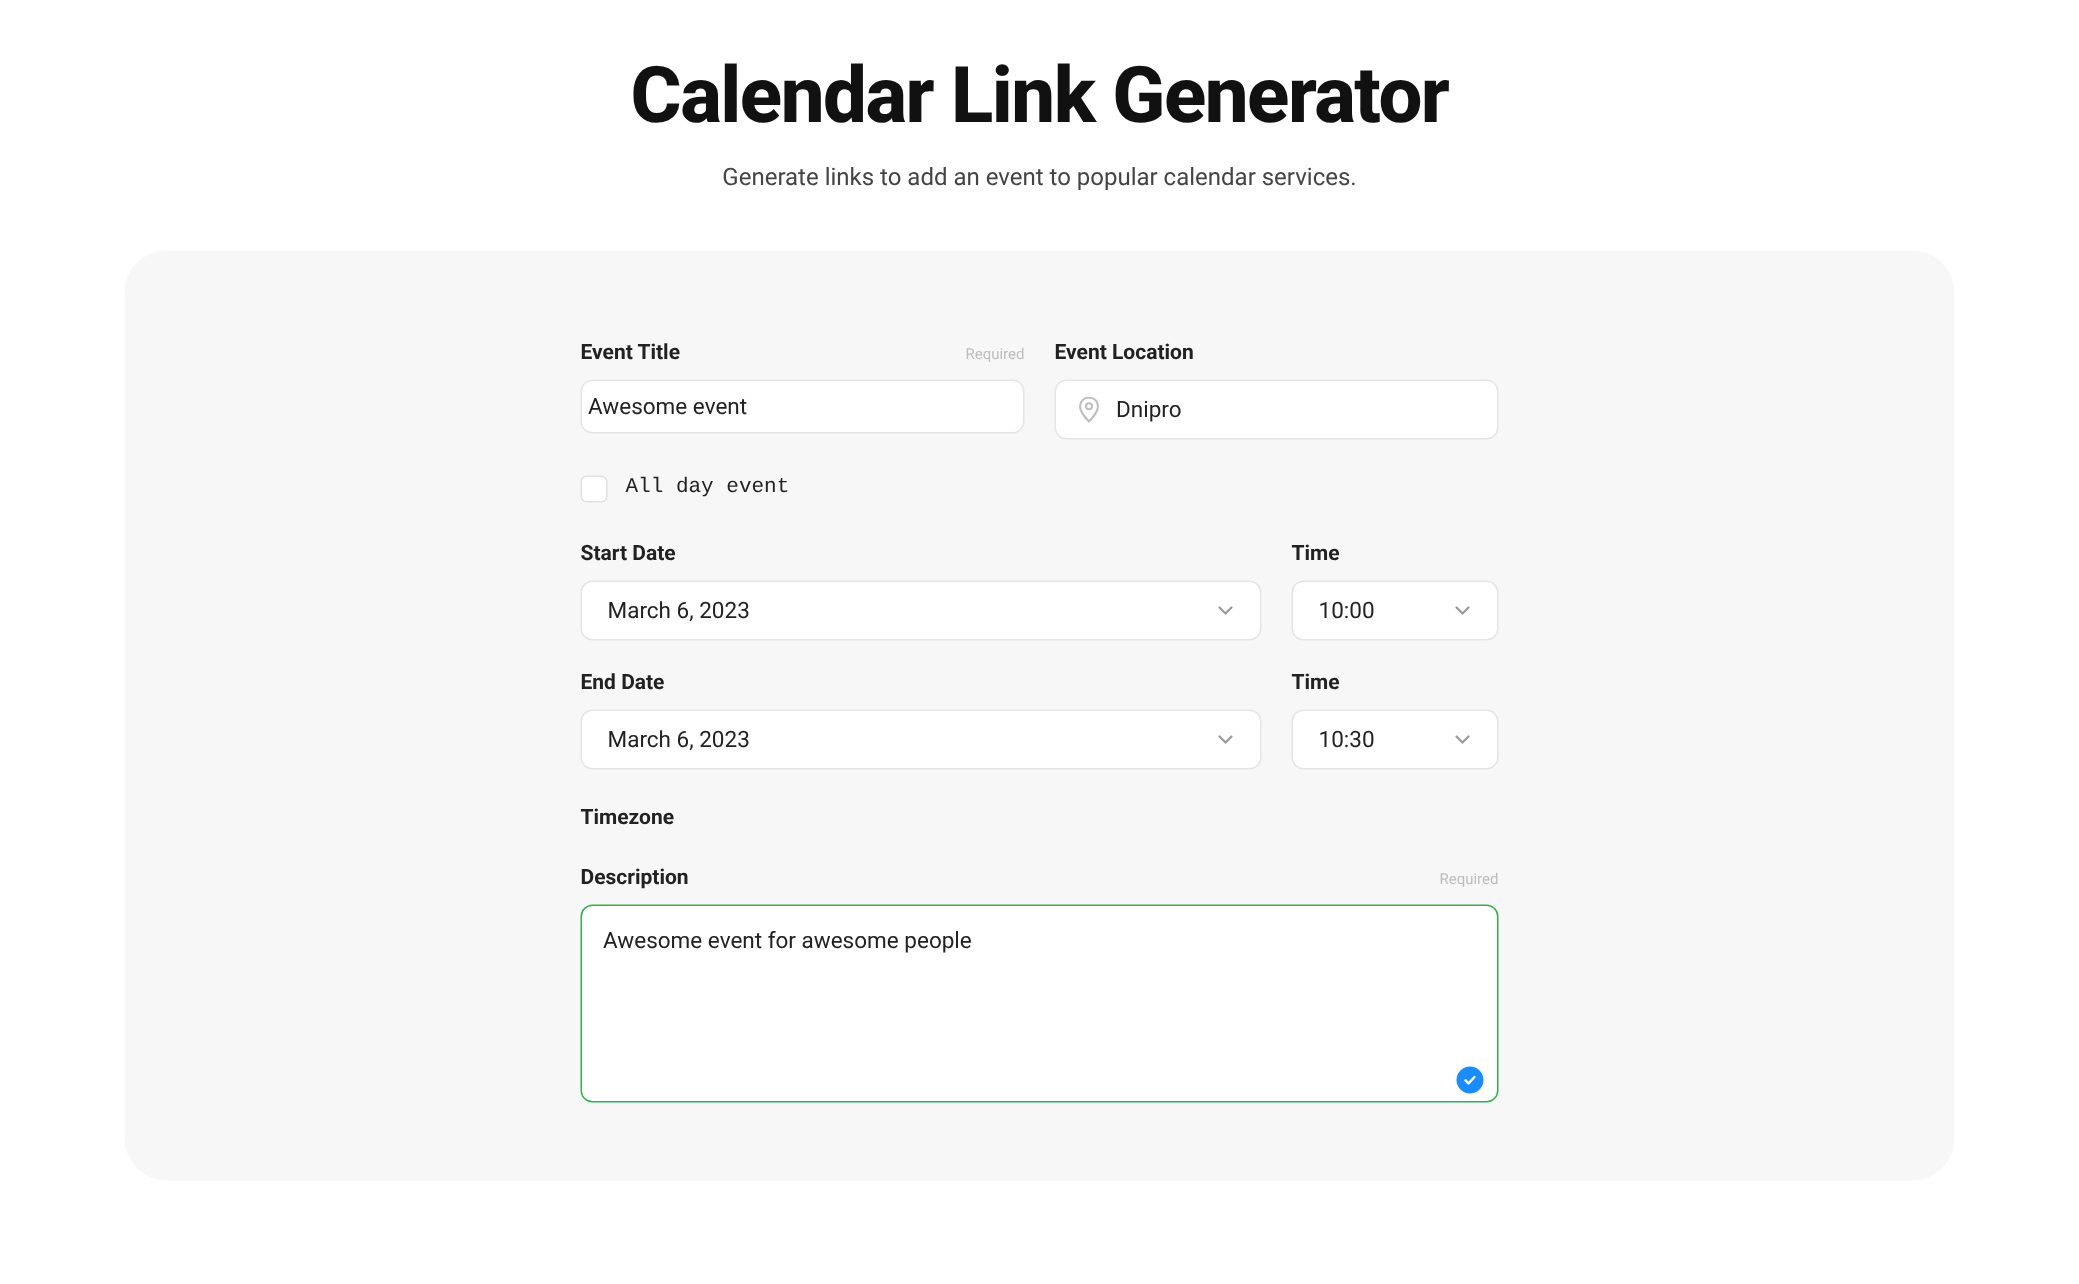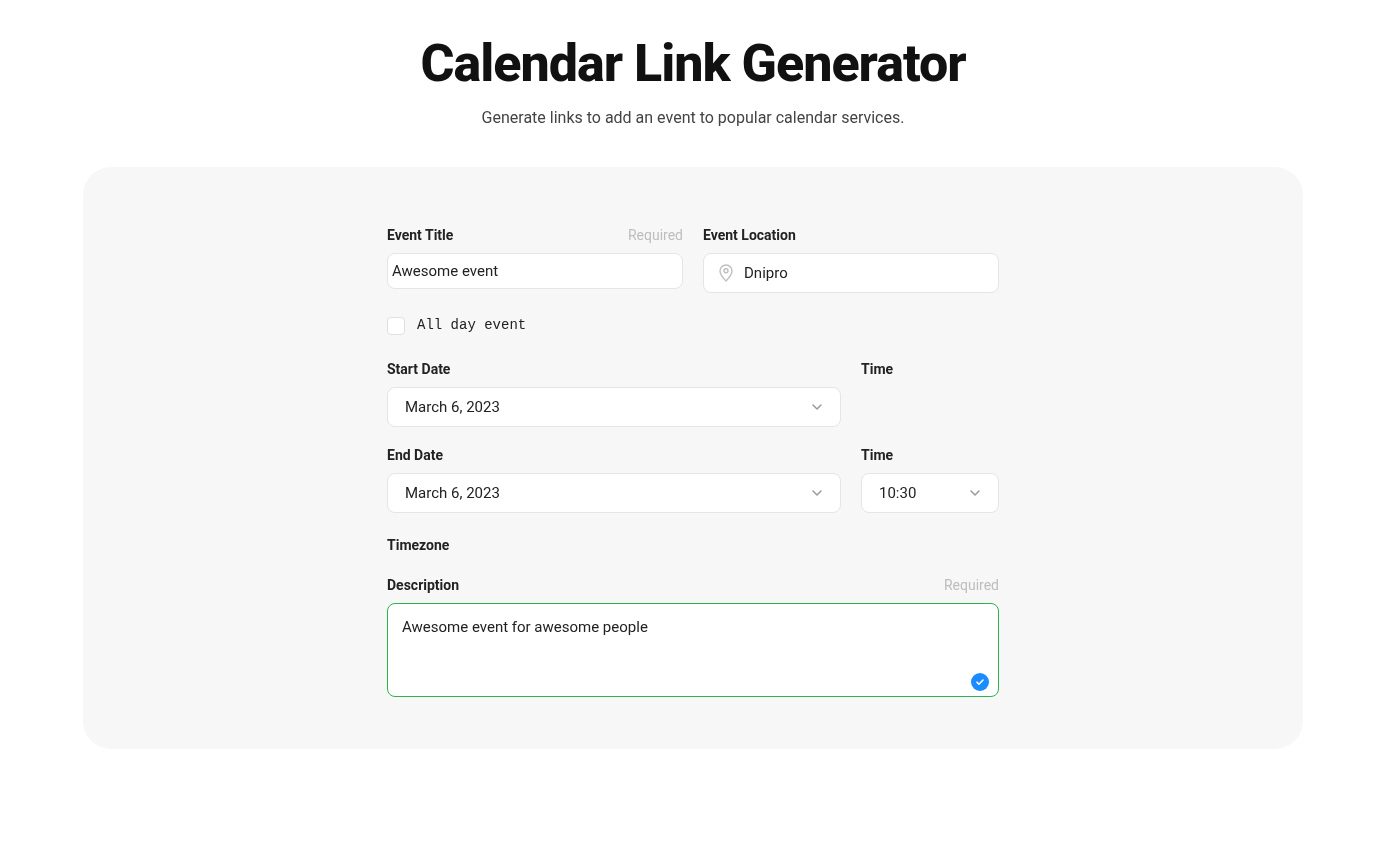--- a/index.html
+++ b/index.html
@@ -18,21 +18,21 @@
       margin-top: 40px;
       padding: 60px 0 48px;
     }
     .form { width: 612px; margin: 0 auto; }
     .row { display: flex; gap: 20px; }
     .col { flex: 1; min-width: 0; }
     .col-date { flex: 1 1 auto; min-width: 0; width: 296px; }
     .col-time { flex: 0 0 138px; }
     .label-row { display: flex; justify-content: space-between; align-items: baseline; margin-bottom: 10px; }
     .label { font-size: 14px; color: #222; font-weight: 700; }
-    .required { font-size: 14px; color: #bdbdbd; }
+    .required { font-size: 10px; color: #bdbdbd; }
     .input, .select, .textarea {
       width: 100%;
       background: #fff;
       border: 1px solid #e5e5e5;
       border-radius: 8px;
       font-size: 15px;
       color: #222;
       font-family: inherit;
     }
     .input { height: 36px; padding: 0 4px; }
@@ -44,21 +44,21 @@
     .block { margin-bottom: 24px; }
     .checkbox-row { display: flex; align-items: flex-start; gap: 12px; margin-bottom: 26px; font-family: Liberation Mono, monospace; }
     .checkbox {
       width: 18px; height: 18px;
       border: 1px solid #e0e0e0; border-radius: 4px;
       background: #fff; cursor: pointer; flex-shrink: 0;
     }
     .checkbox-label { font-size: 14px; color: #222; }
     .textarea-wrap { position: relative; }
     .textarea {
-      width: 100%; height: 94px; padding: 12px 14px;
+      width: 100%; height: 132px; padding: 12px 14px;
       border: 1px solid #2fb24c; resize: none; line-height: 1.5;
     }
     .badge {
       position: absolute; right: 10px; bottom: 10px;
       width: 18px; height: 18px; border-radius: 50%;
       background: #1a8cff; display: flex; align-items: center; justify-content: center;
     }
     .pin-icon { color: #bfbfbf; flex-shrink: 0; display: flex; }
     .block-inline { margin-bottom: 20px; }
   </style>
@@ -112,20 +112,28 @@
               <svg width="12" height="12" viewBox="0 0 12 12">
                   <path d="M2 4l4 4 4-4" stroke="currentColor" stroke-width="1.5" fill="none" stroke-linecap="round" stroke-linejoin="round"></path>
                 </svg>
             </span>
           </div>
         </div>
         <div class="col-time">
           <div class="label-row">
             <span class="label">Time</span>
           </div>
+          <div class="select">
+            <span class="select-text">10:00</span>
+            <span class="chev">
+              <svg width="12" height="12" viewBox="0 0 12 12">
+                  <path d="M2 4l4 4 4-4" stroke="currentColor" stroke-width="1.5" fill="none" stroke-linecap="round" stroke-linejoin="round"></path>
+                </svg>
+            </span>
+          </div>
         </div>
       </div>
 
       <div class="row block">
         <div class="col-date">
           <div class="label-row">
             <span class="label">End Date</span>
           </div>
           <div class="select">
             <span class="select-text">March 6, 2023</span>

